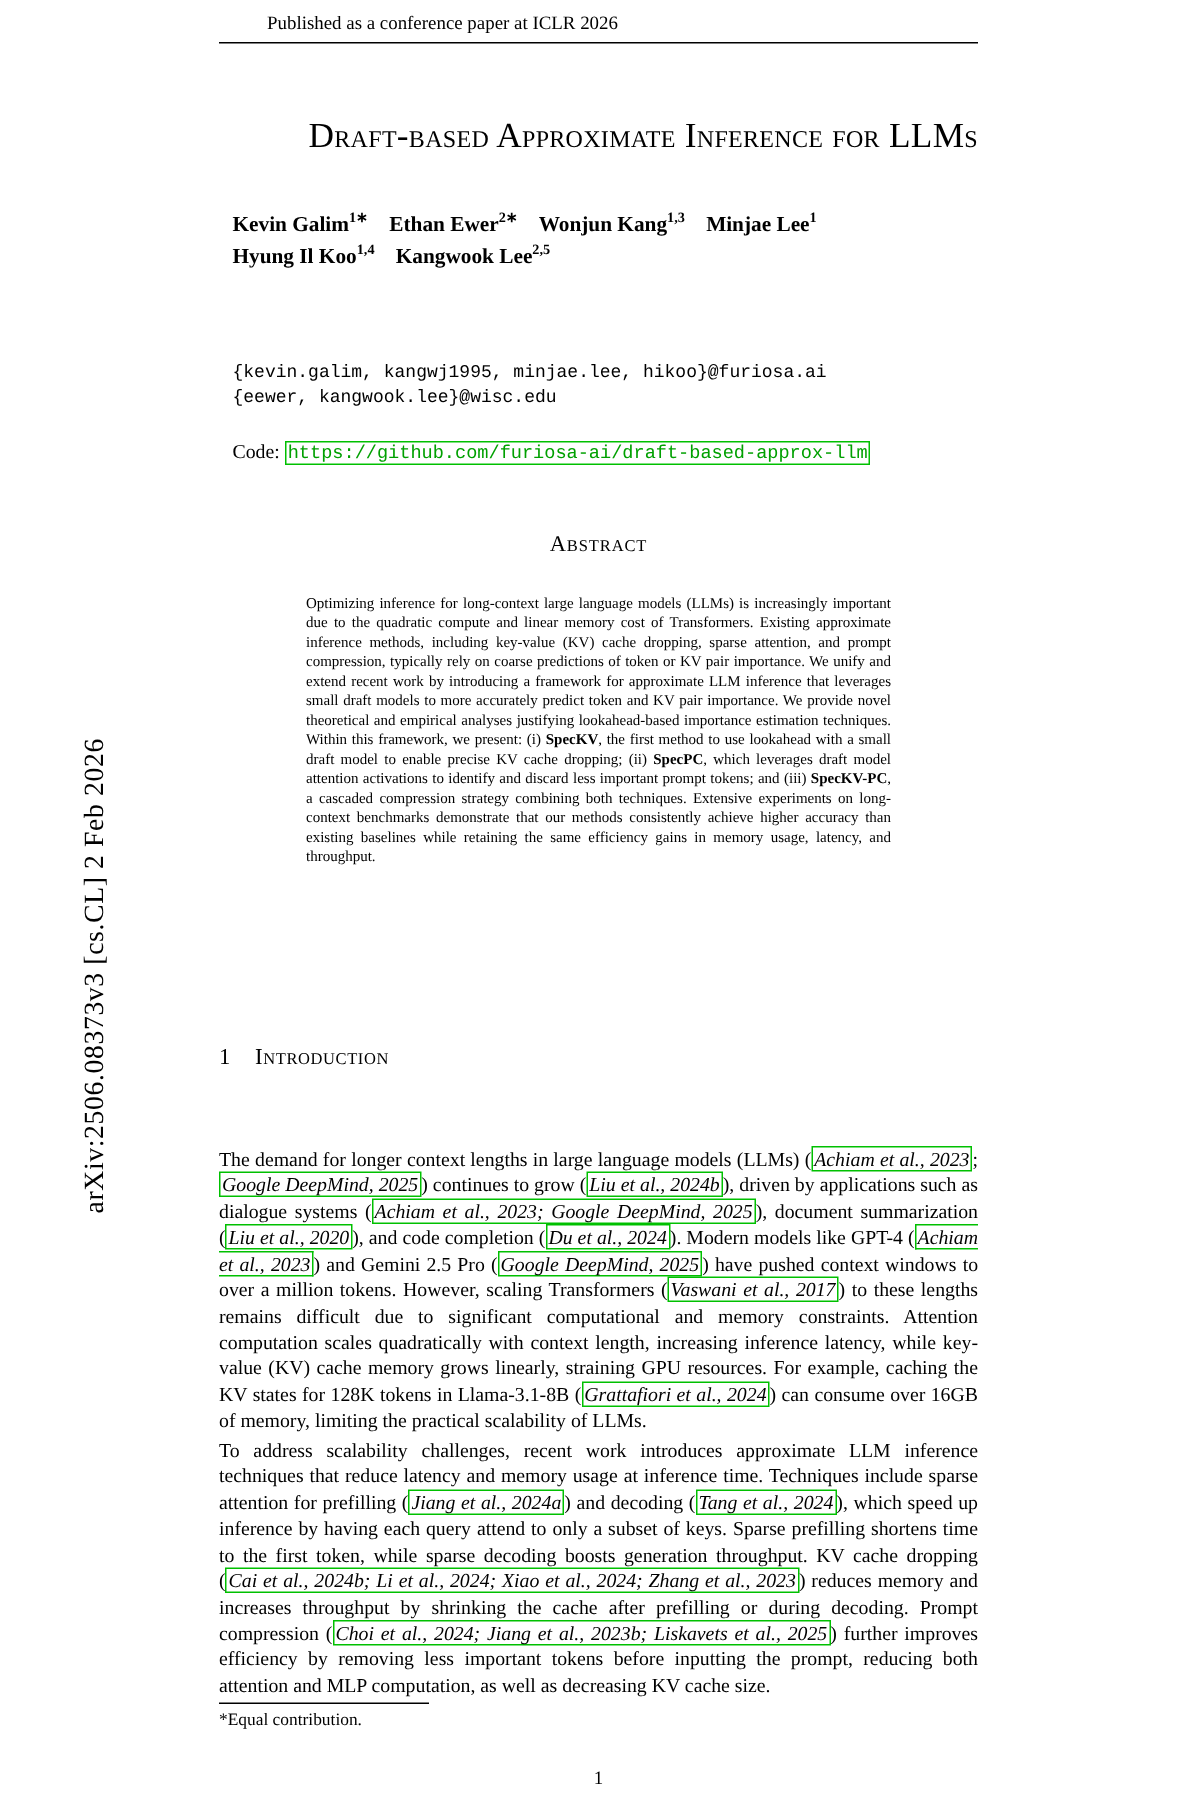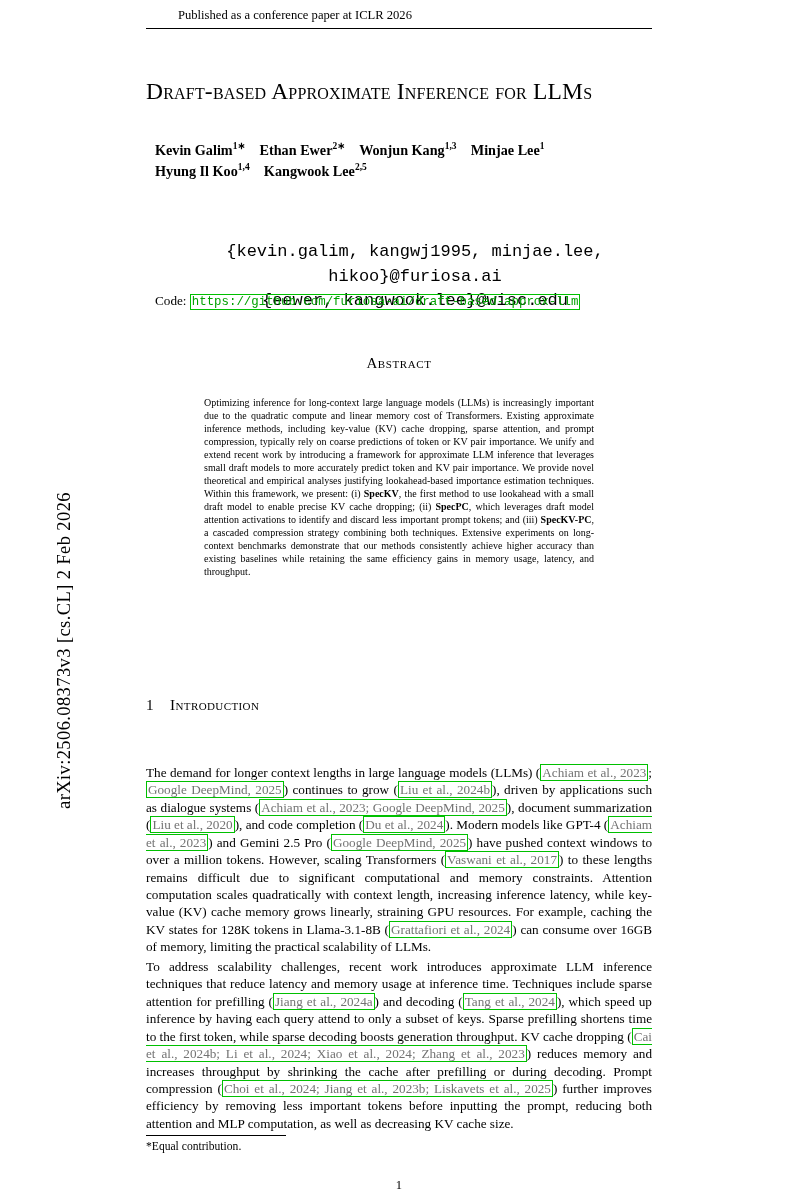--- a/index.html
+++ b/index.html
@@ -54,21 +54,21 @@
     background: #000;
   }
   .title {
     position: absolute;
     left: 146px;
     top: 78px;
     width: 506px;
     font-size: 23.5px;
     font-variant: small-caps;
     letter-spacing: 0.2px;
-    text-align: left;
+    text-align: right;
     line-height: 1.15;
   }
   .authors {
     position: absolute;
     left: 155px;
     top: 140px;
     width: 500px;
     font-size: 14.2px;
     font-weight: bold;
     line-height: 1.45;
@@ -82,23 +82,22 @@
     font-size: 13.2px;
     line-height: 1.45;
   }
   .affils sup { font-size: 9px; }
   .emails {
     position: absolute;
     left: 155px;
     top: 240px;
     width: 520px;
     font-family: "Liberation Mono", monospace;
-    font-size: 17px;
+    font-size: 12px;
     line-height: 1.45;
-    text-align: center;
   }
   .codeline {
     position: absolute;
     left: 155px;
     top: 293px;
     width: 520px;
     font-size: 13.2px;
   }
   .codeline .lbl { font-family: "Liberation Serif", serif; margin-top: 21px; }
   .urlbox {
@@ -142,24 +141,25 @@
     position: absolute;
     left: 146px;
     width: 506px;
     font-size: 13.2px;
     line-height: 1.32;
     text-align: justify;
   }
   #para1 { top: 764px; }
   #para2 { top: 958px; }
   .cite {
-    color: #737373;
+    color: #000000;
     border: 1px solid #00C000;
     padding: 0 1px;
     text-decoration: none;
+    font-style: italic;
   }
   .footrule {
     position: absolute;
     left: 146px;
     top: 1135px;
     width: 140px;
     height: 1px;
     background: #000;
   }
   .footnote {

